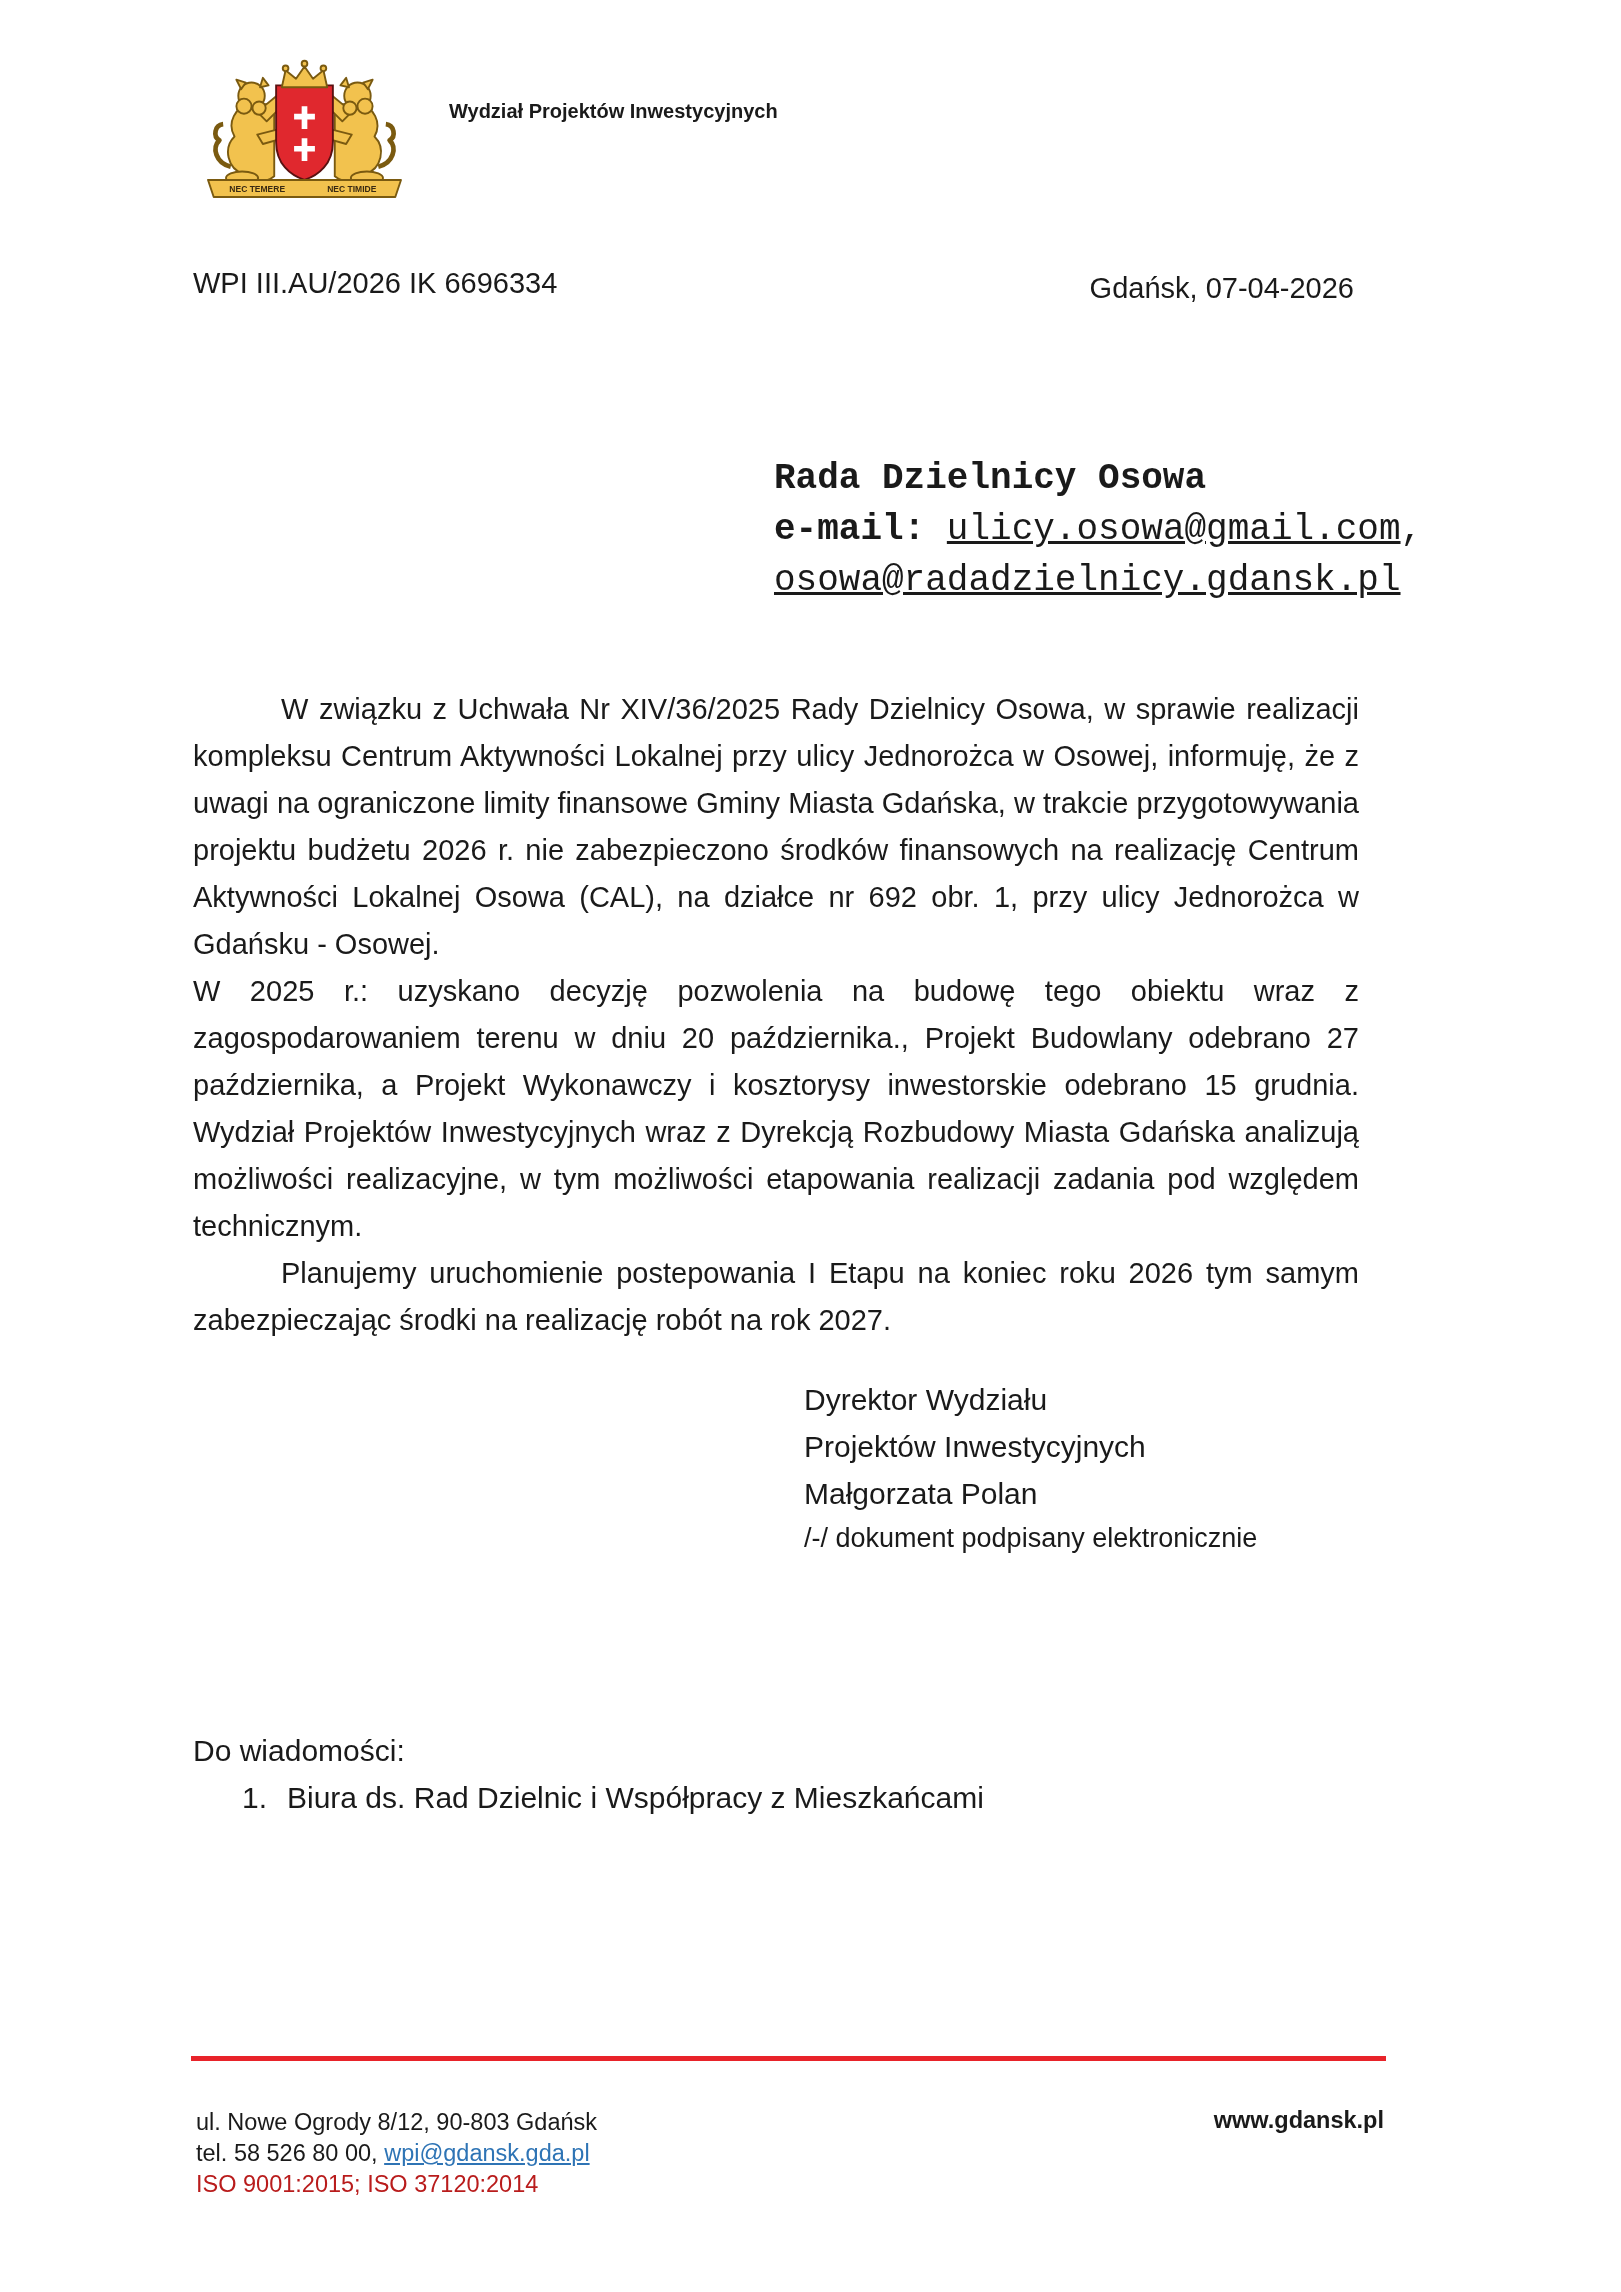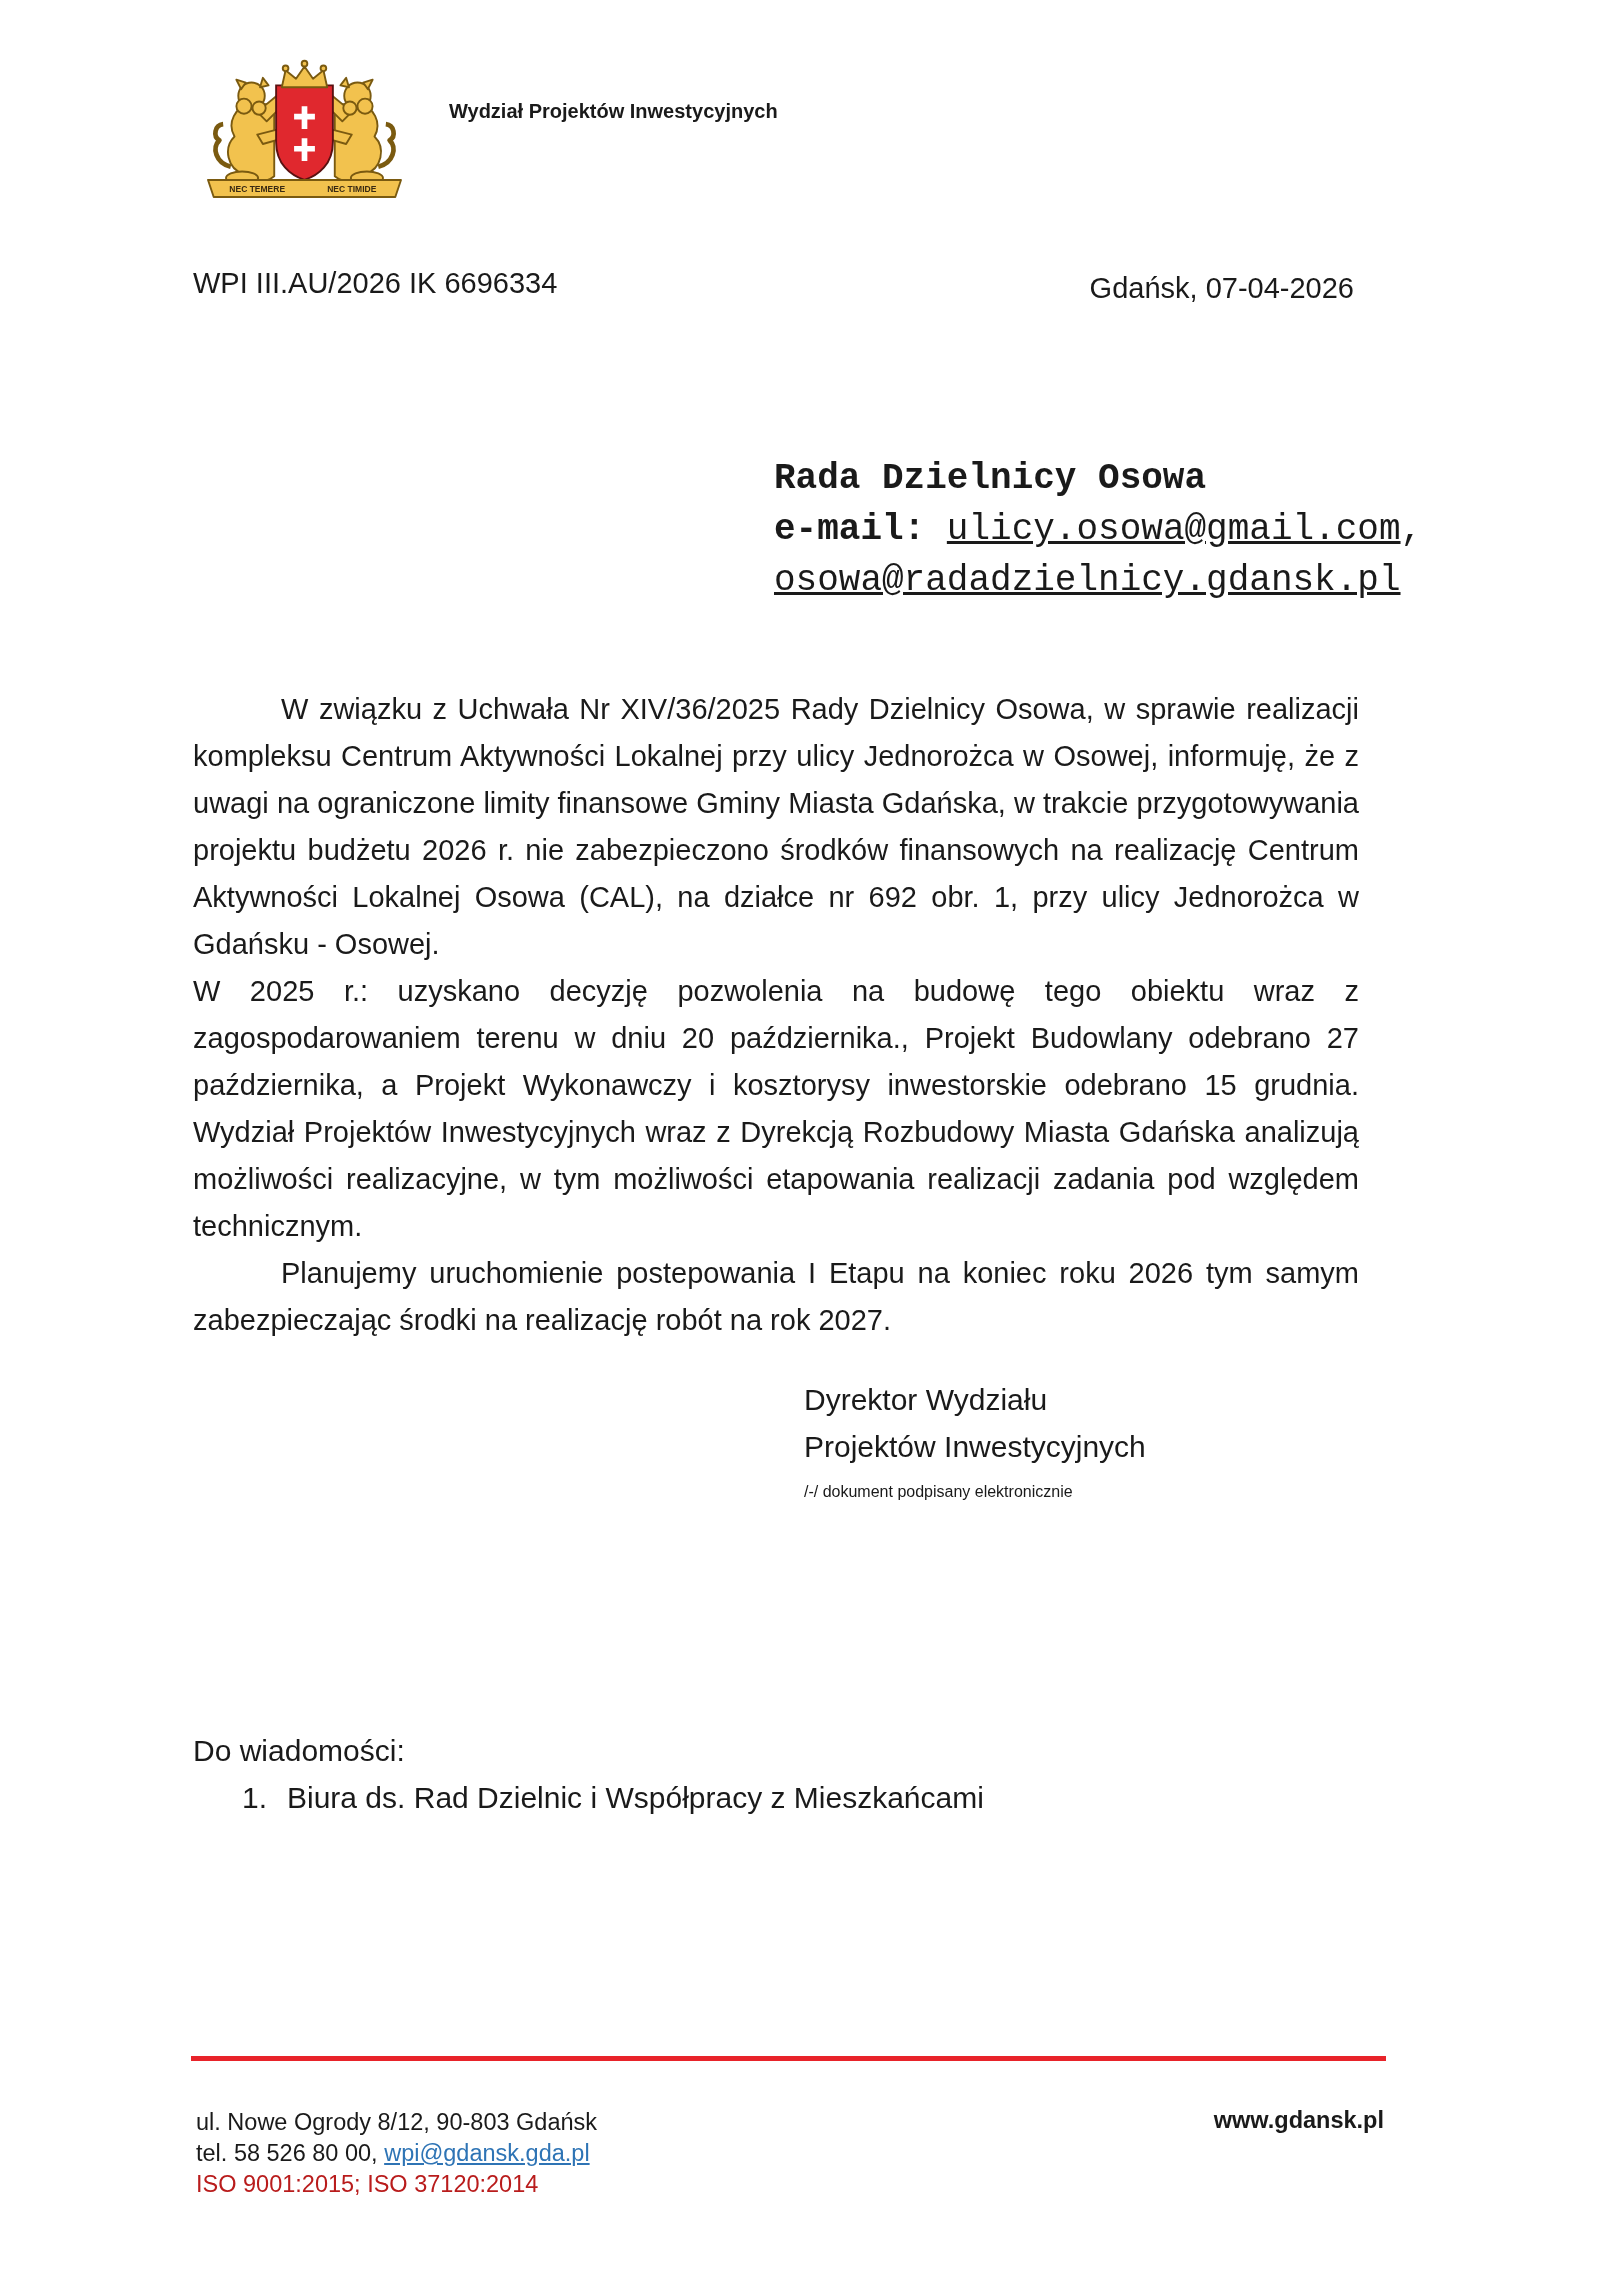--- a/index.html
+++ b/index.html
@@ -31,21 +31,21 @@
 
   
   .body-text { position:absolute; left:193px; top:686px; width:1166px;
                font-size:29px; line-height:47px; text-align:justify; }
   .body-text p { margin:0; }
   .body-text p.indent { text-indent:88px; }
 
   
   .signature { position:absolute; left:804px; top:1376px; width:568px;
                text-align:left; font-size:30px; line-height:47px; }
-  .signature .sig-note { font-size:16px; line-height:43px; }
+  .signature .sig-note { font-size:27px; line-height:43px; }
 
   
   .cc { position:absolute; left:193px; top:1727px; font-size:30px; line-height:47px; }
   .cc-item { padding-left:49px; }
   .cc-item .num { display:inline-block; min-width:45px; }
 
   
   .footer-rule { position:absolute; left:191px; top:2056px; width:1195px; height:4.9px;
                  background:#e8232a; }
   .footer-address { position:absolute; left:196px; top:2107px; font-size:23.5px; line-height:31px; }
@@ -117,20 +117,21 @@
 
   <div class="body-text">
     <p class="indent">W związku z Uchwała Nr XIV/36/2025 Rady Dzielnicy Osowa, w sprawie realizacji kompleksu Centrum Aktywności Lokalnej przy ulicy Jednorożca w Osowej, informuję, że z uwagi na ograniczone limity finansowe Gminy Miasta Gdańska, w trakcie przygotowywania projektu budżetu 2026 r. nie zabezpieczono środków finansowych na realizację Centrum Aktywności Lokalnej Osowa (CAL), na działce nr 692 obr. 1, przy ulicy Jednorożca w Gdańsku - Osowej.</p>
     <p>W 2025 r.: uzyskano decyzję pozwolenia na budowę tego obiektu wraz z zagospodarowaniem terenu w dniu 20 października., Projekt Budowlany odebrano 27 października, a Projekt Wykonawczy i kosztorysy inwestorskie odebrano 15 grudnia. Wydział Projektów Inwestycyjnych wraz z Dyrekcją Rozbudowy Miasta Gdańska analizują możliwości realizacyjne, w tym możliwości etapowania realizacji zadania pod względem technicznym.</p>
     <p class="indent">Planujemy uruchomienie postepowania I Etapu na koniec roku 2026 tym samym zabezpieczając środki na realizację robót na rok 2027.</p>
   </div>
 
   <div class="signature">
     <div>Dyrektor Wydziału</div>
     <div>Projektów Inwestycyjnych</div>
+    <div>Małgorzata Polan</div>
     <div class="sig-note">/-/ dokument podpisany elektronicznie</div>
   </div>
 
   <div class="cc">
     <div>Do wiadomości:</div>
     <div class="cc-item">
       <span class="num">1.</span><span>Biura ds. Rad Dzielnic i Współpracy z Mieszkańcami</span>
     </div>
   </div>
 

